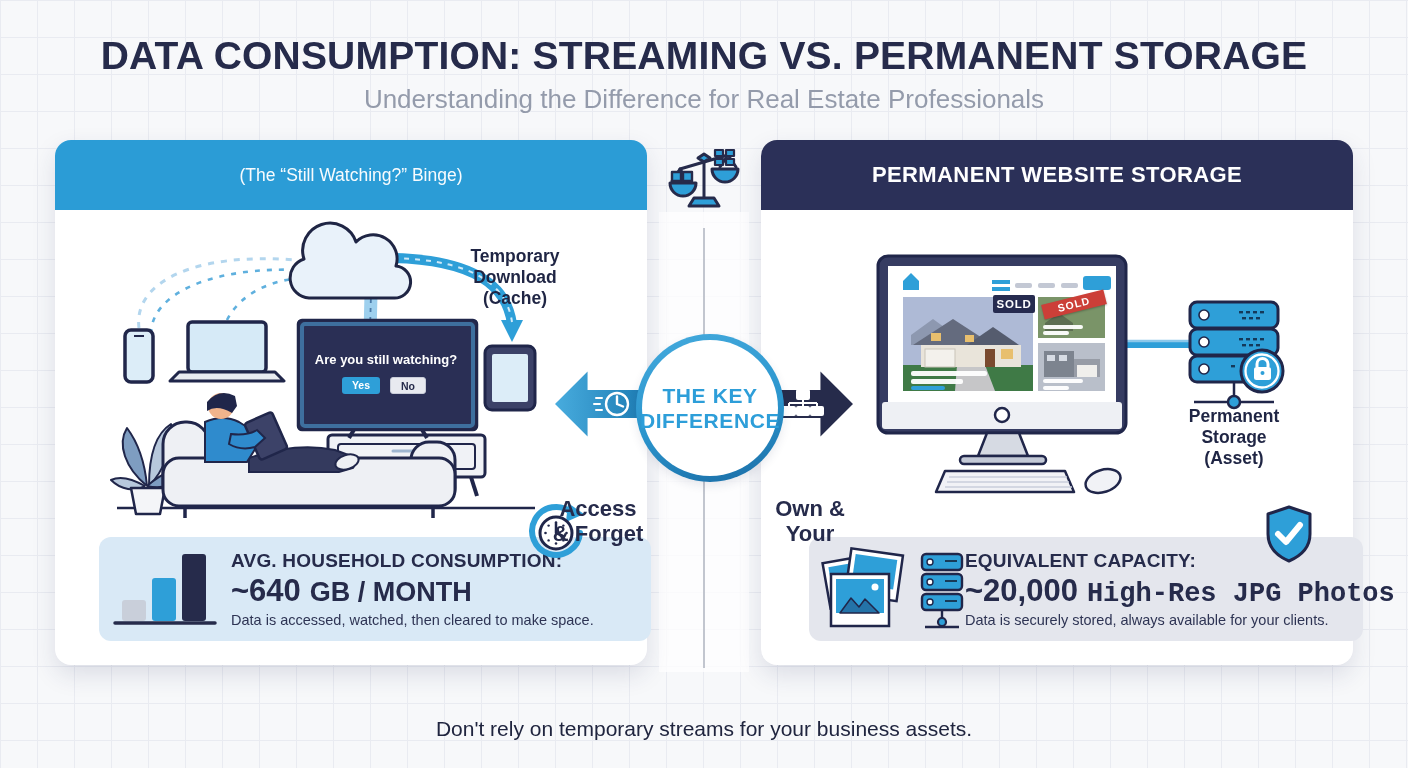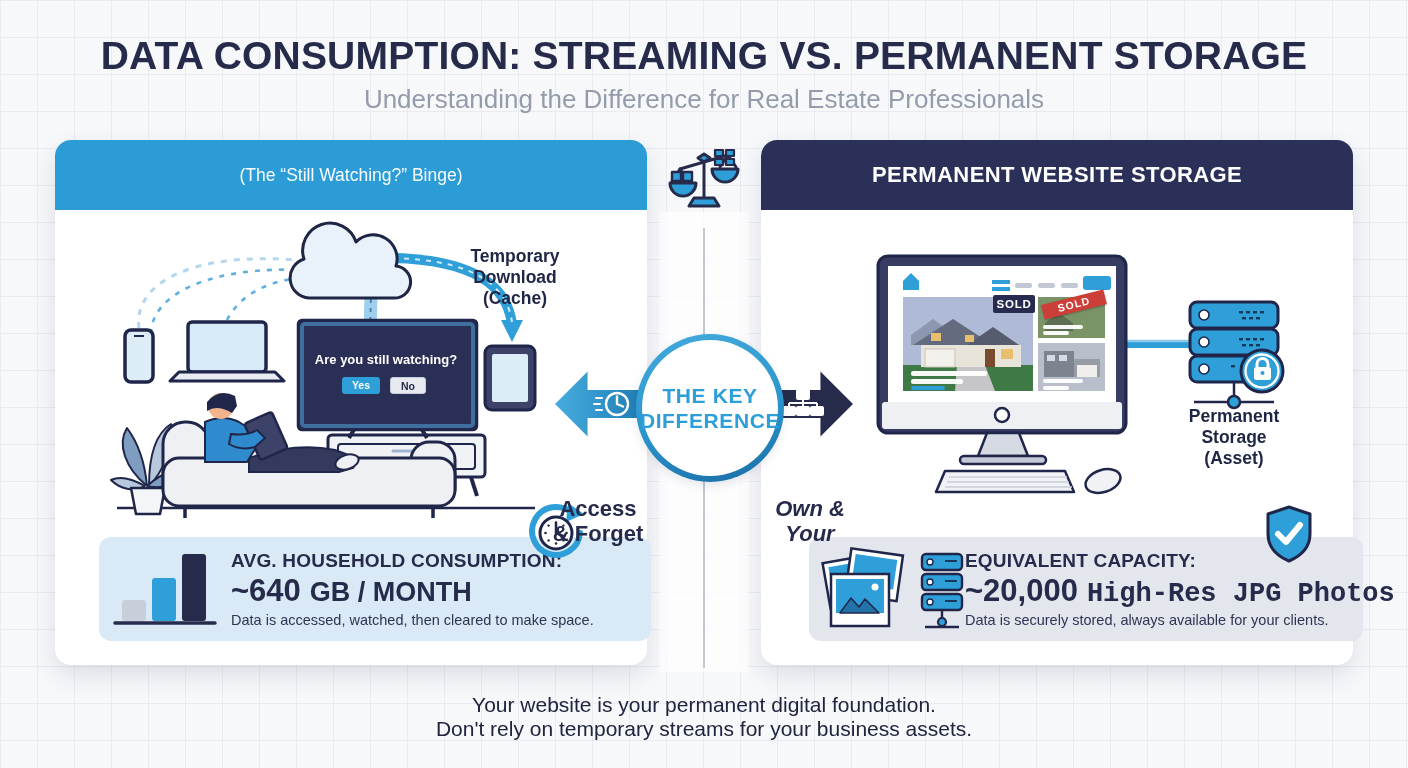--- a/index.html
+++ b/index.html
@@ -38,21 +38,21 @@
     display:flex;flex-direction:column;align-items:center;justify-content:center;
     z-index:6;box-shadow:0 4px 10px rgba(35,45,90,.10);}
   .key-line{color:#2d9ed9;font-size:21px;font-weight:800;letter-spacing:.6px;line-height:25px;text-align:right;}
   .arrow{top:367px;width:88px;height:74px;z-index:5;}
   .arrow-left{left:555px;background:linear-gradient(90deg,#48acde,#1e7db4);
     clip-path:polygon(100% 31%,37% 31%,37% 6%,0% 50%,37% 94%,37% 69%,100% 69%);}
   .arrow-right{left:765px;background:#262b4b;
     clip-path:polygon(0% 31%,63% 31%,63% 6%,100% 50%,63% 94%,63% 69%,0% 69%);}
   .arrow-label{top:448px;width:130px;text-align:center;font-size:22px;font-weight:700;
     color:#262b4b;line-height:25px;z-index:6;margin-top:48px;}
-  .arrow-label.left{left:533px;} .arrow-label.right{left:745px;font-style:italic;}
+  .arrow-label.left{left:533px;} .arrow-label.right{left:745px;}
   
   .tv-prompt{left:305px;top:352px;width:162px;text-align:center;font-size:13px;font-weight:600;
     color:#fff;z-index:3;}
   .tv-btn{top:377px;height:17px;border-radius:3px;font-size:10.5px;font-weight:700;
     text-align:center;line-height:17px;z-index:3;}
   .tv-btn-yes{left:342px;width:38px;background:#2e9fd8;color:#fff;}
   .tv-btn-no{left:390px;width:36px;background:#e8eaf0;color:#262b4b;border:1px solid #c9cdd9;box-sizing:border-box;}
   .cache-label{left:446px;top:246px;width:138px;text-align:center;font-size:17.5px;
     font-weight:600;color:#1f2544;line-height:21px;z-index:3;}
   .storage-label{left:1172px;top:406px;width:124px;text-align:center;font-size:17.5px;
@@ -451,16 +451,15 @@
     <div>Permanent</div>
     <div>Storage</div>
     <div>(Asset)</div>
   </div>
 
   <svg class="abs corner-badge" style="left:1262px;top:504px" width="54" height="62" viewBox="0 0 54 62">
     <path d="M27 3 L48 10 V30 q0 18 -21 27 q-21 -9 -21 -27 V10 Z" fill="#2e9fd8" stroke="#20264a" stroke-width="3" stroke-linejoin="round"></path>
     <polyline points="16,30 24,38 38,21" fill="none" stroke="#fff" stroke-width="6" stroke-linecap="round" stroke-linejoin="round"></polyline>
   </svg>
 
-  <div class="abs footer footer-1">Your website is your permanent digital foundation.</div>
   <div class="abs footer footer-2">Don't rely on temporary streams for your business assets.</div>
 
 </div>
 
 </body></html>

